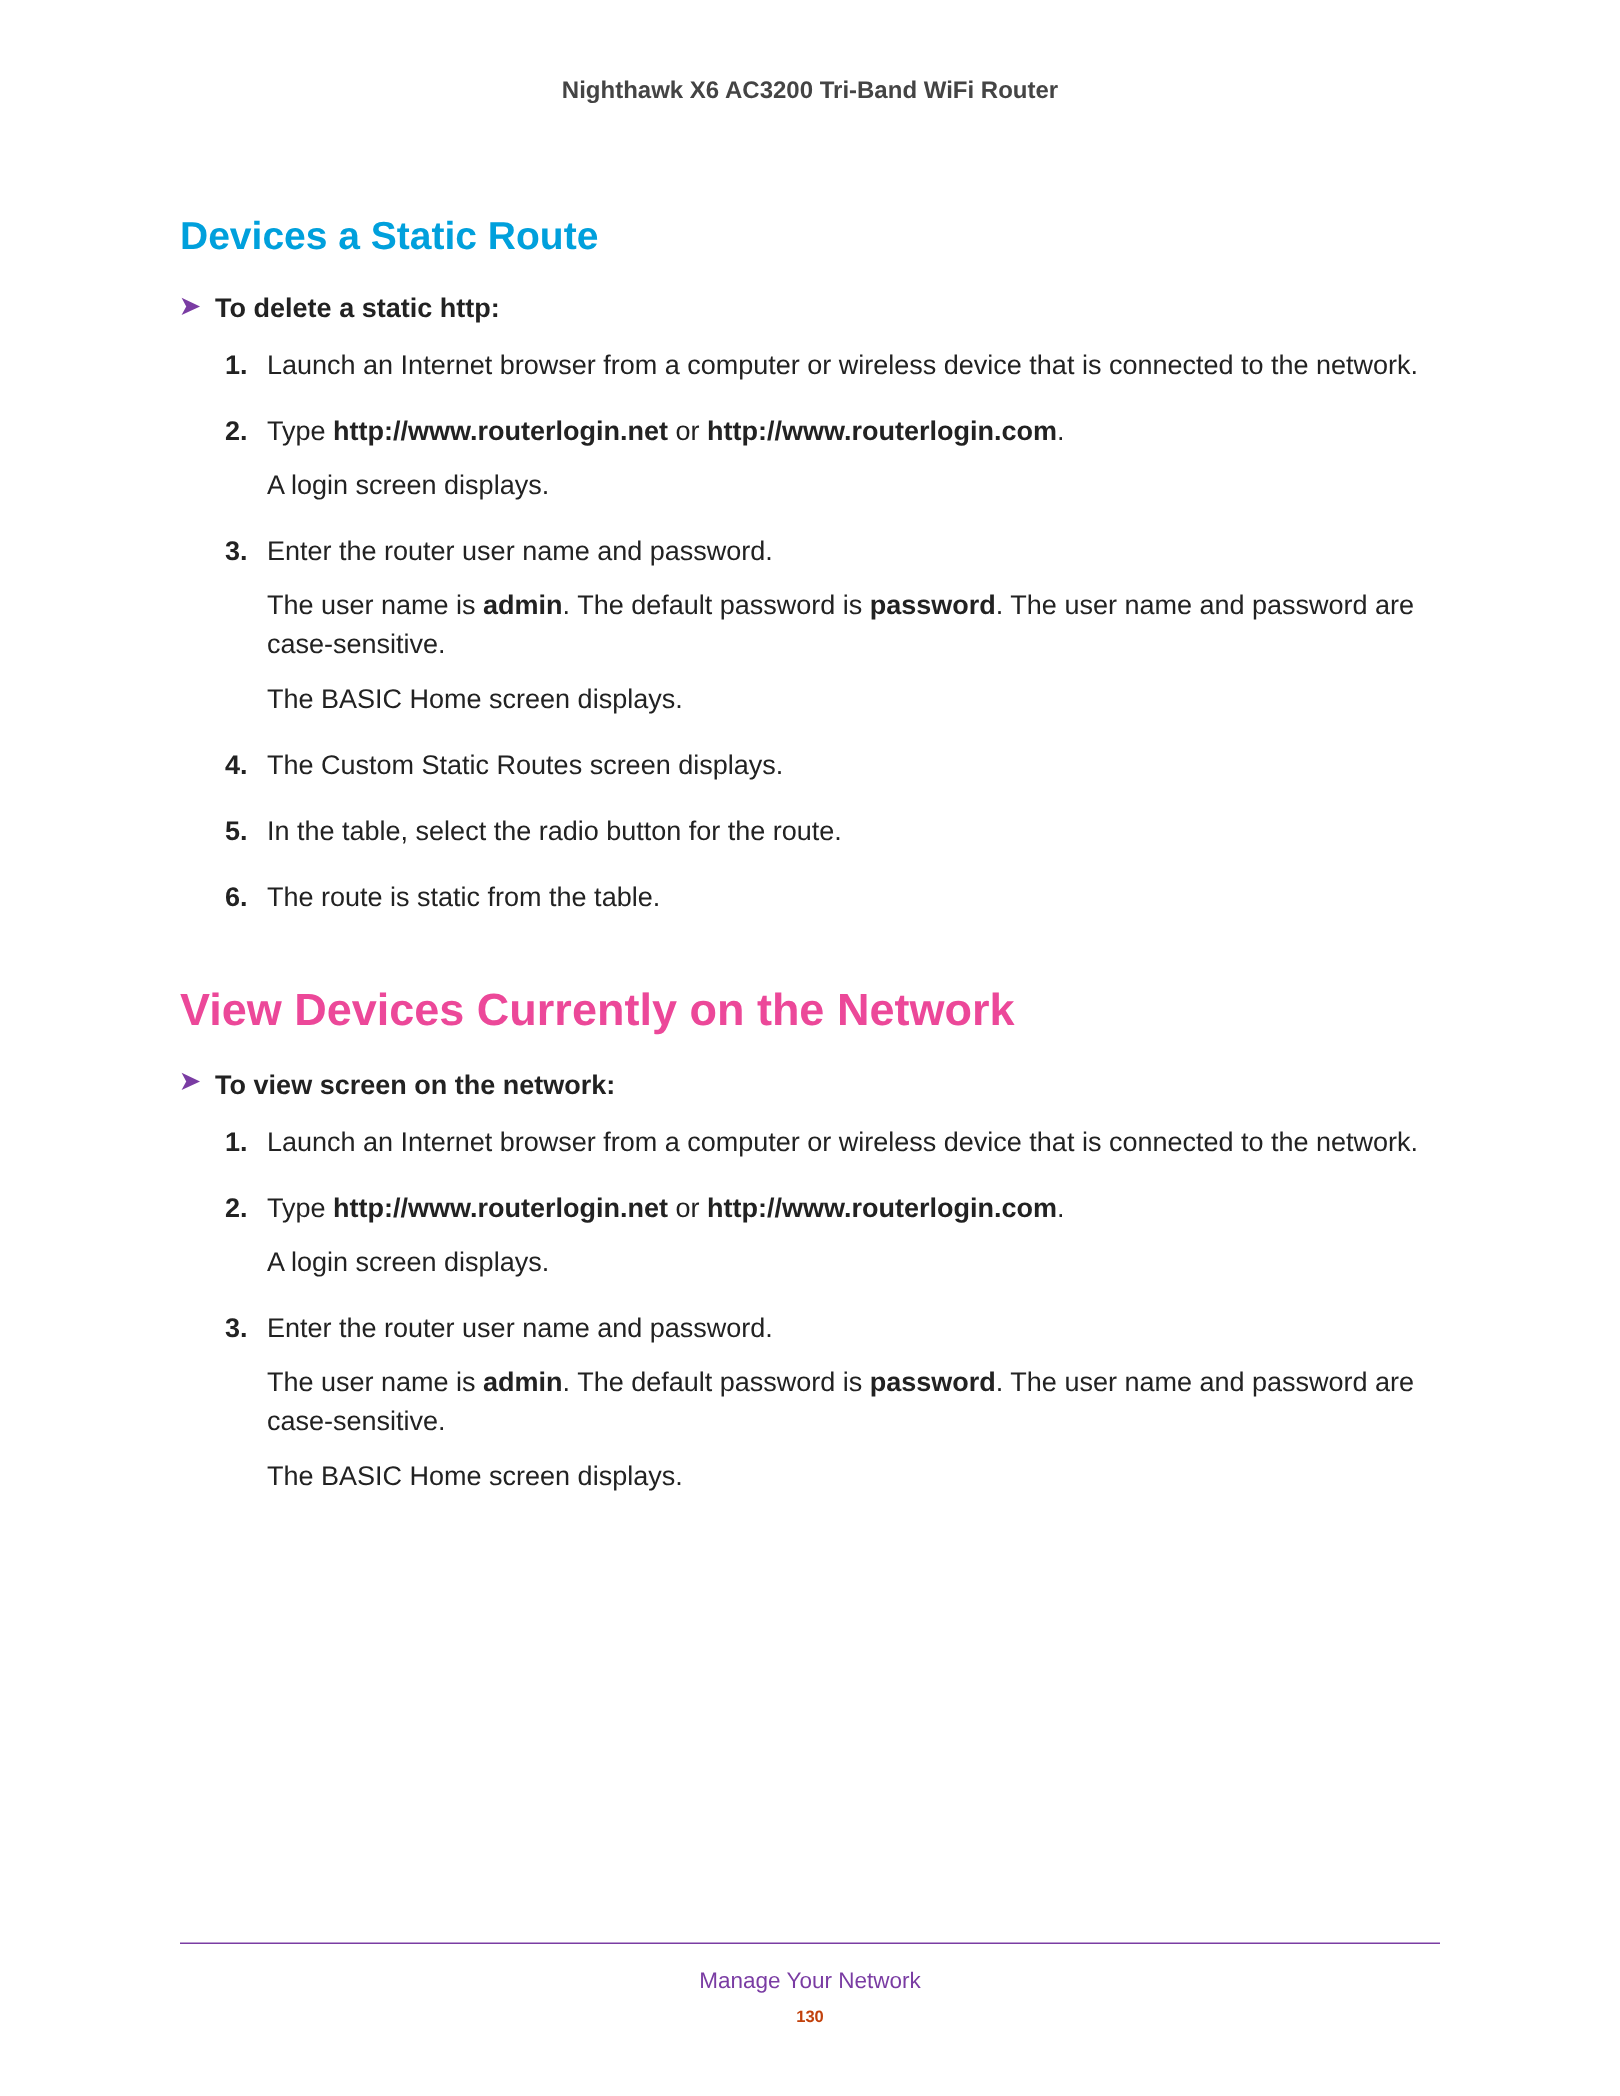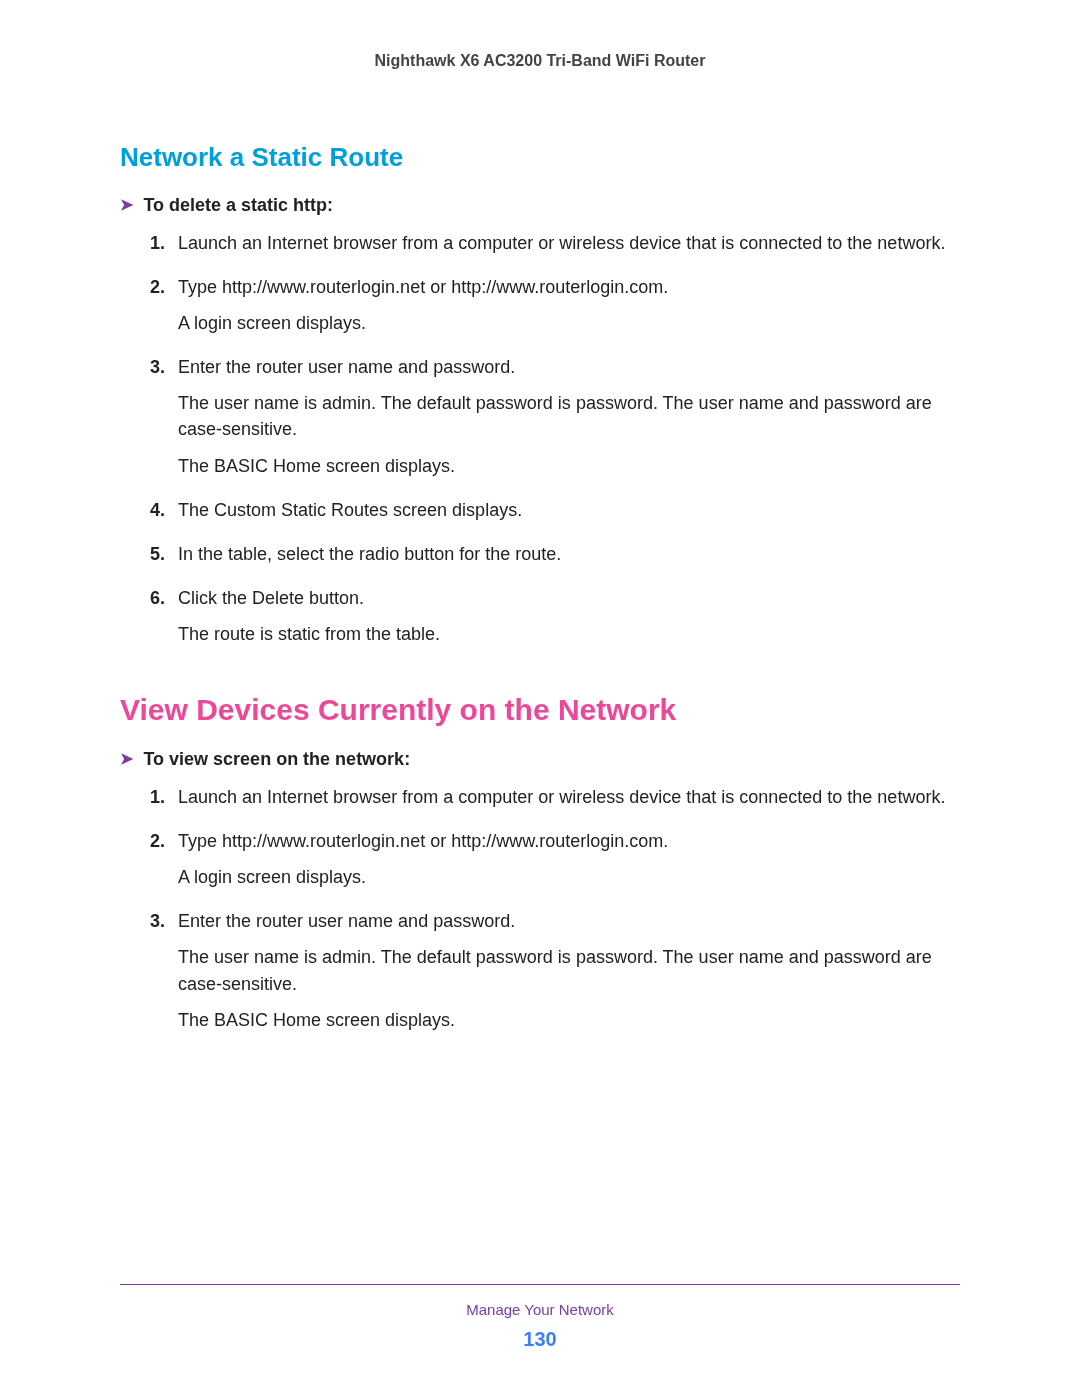--- a/index.html
+++ b/index.html
@@ -69,21 +69,21 @@
   ol.steps > li .num {
     flex: 0 0 28px;
     font-weight: bold;
   }
   ol.steps > li .content {
     flex: 1;
   }
   ol.steps > li .content p {
     margin: 0 0 10px 0;
   }
-  .b { font-weight: normal; margin-top: 44px; }
+  .b { font-weight: bold; margin-top: 44px; }
   p.body {
     font-size: 18px;
     line-height: 1.45;
     margin: 0 0 20px 0;
   }
   .footer {
     position: absolute;
     left: 120px;
     right: 120px;
     bottom: 46px;
@@ -92,34 +92,34 @@
     padding-top: 16px;
   }
   .footer .ftitle {
     color: #7a3ca3;
     font-weight: 400;
     font-family: "Segoe UI", Arial, sans-serif;
     font-size: 15px;
     margin-bottom: 10px;
   }
   .footer .fnum {
-    color: #3b82f6;
+    color: #c2410c;
     font-weight: 700;
     font-family: "Segoe UI", Arial, sans-serif;
-    font-size: 20px;
+    font-size: 11px;
   }
 </style>
 </head>
 <body>
 
 <div class="page">
 
   <div class="header">Nighthawk X6 AC3200 Tri-Band WiFi Router</div>
 
-  <h2 class="section-blue">Network a Static Route</h2>
+  <h2 class="section-blue">Devices a Static Route</h2>
 
   <div class="proc-head">
     <span class="arrow">➤</span>
     <span>To delete a static http:</span>
   </div>
 
   <ol class="steps">
     <li>
       <span class="num">1.</span>
       <span class="content">
@@ -149,21 +149,20 @@
     </li>
     <li>
       <span class="num">5.</span>
       <span class="content">
         <p>In the table, select the radio button for the route.</p>
       </span>
     </li>
     <li>
       <span class="num">6.</span>
       <span class="content">
-        <p><span>Click the </span><span class="b">Delete</span><span> button.</span></p>
         <p>The route is static from the table.</p>
       </span>
     </li>
   </ol>
 
   <h1 class="section-blue-large">View Devices Currently on the Network</h1>
 
 
   <div class="proc-head">
     <span class="arrow">➤</span>

